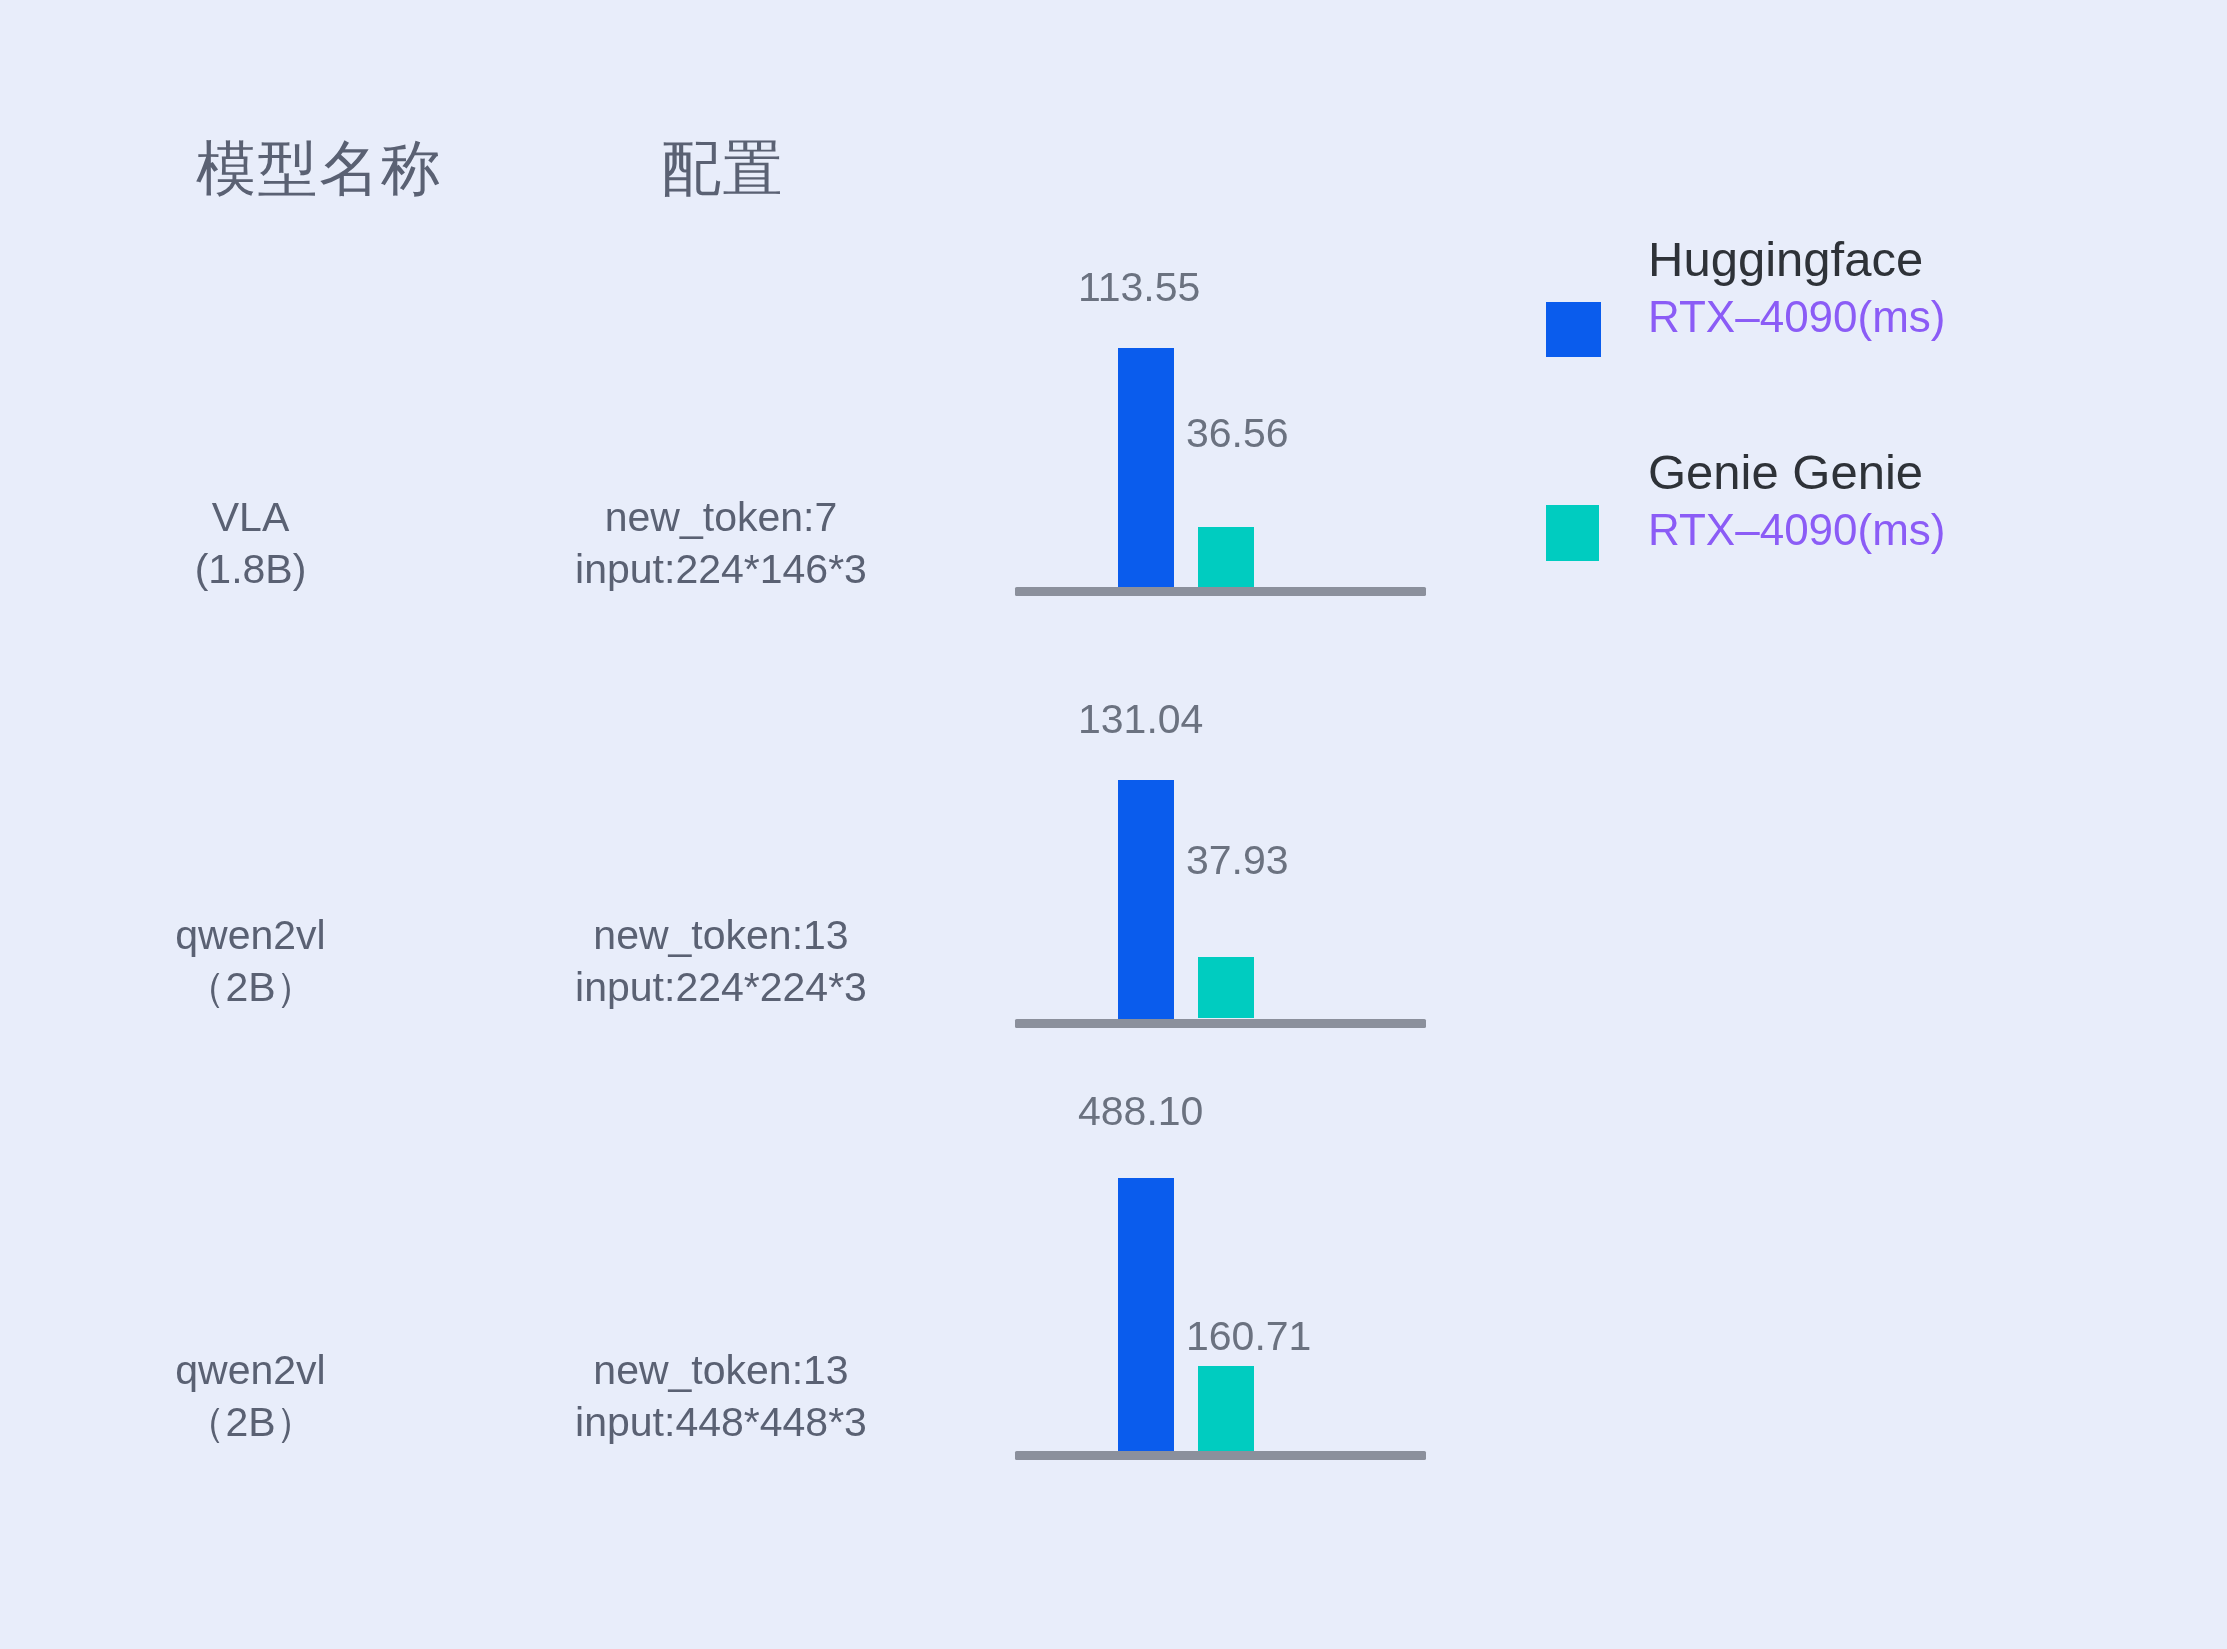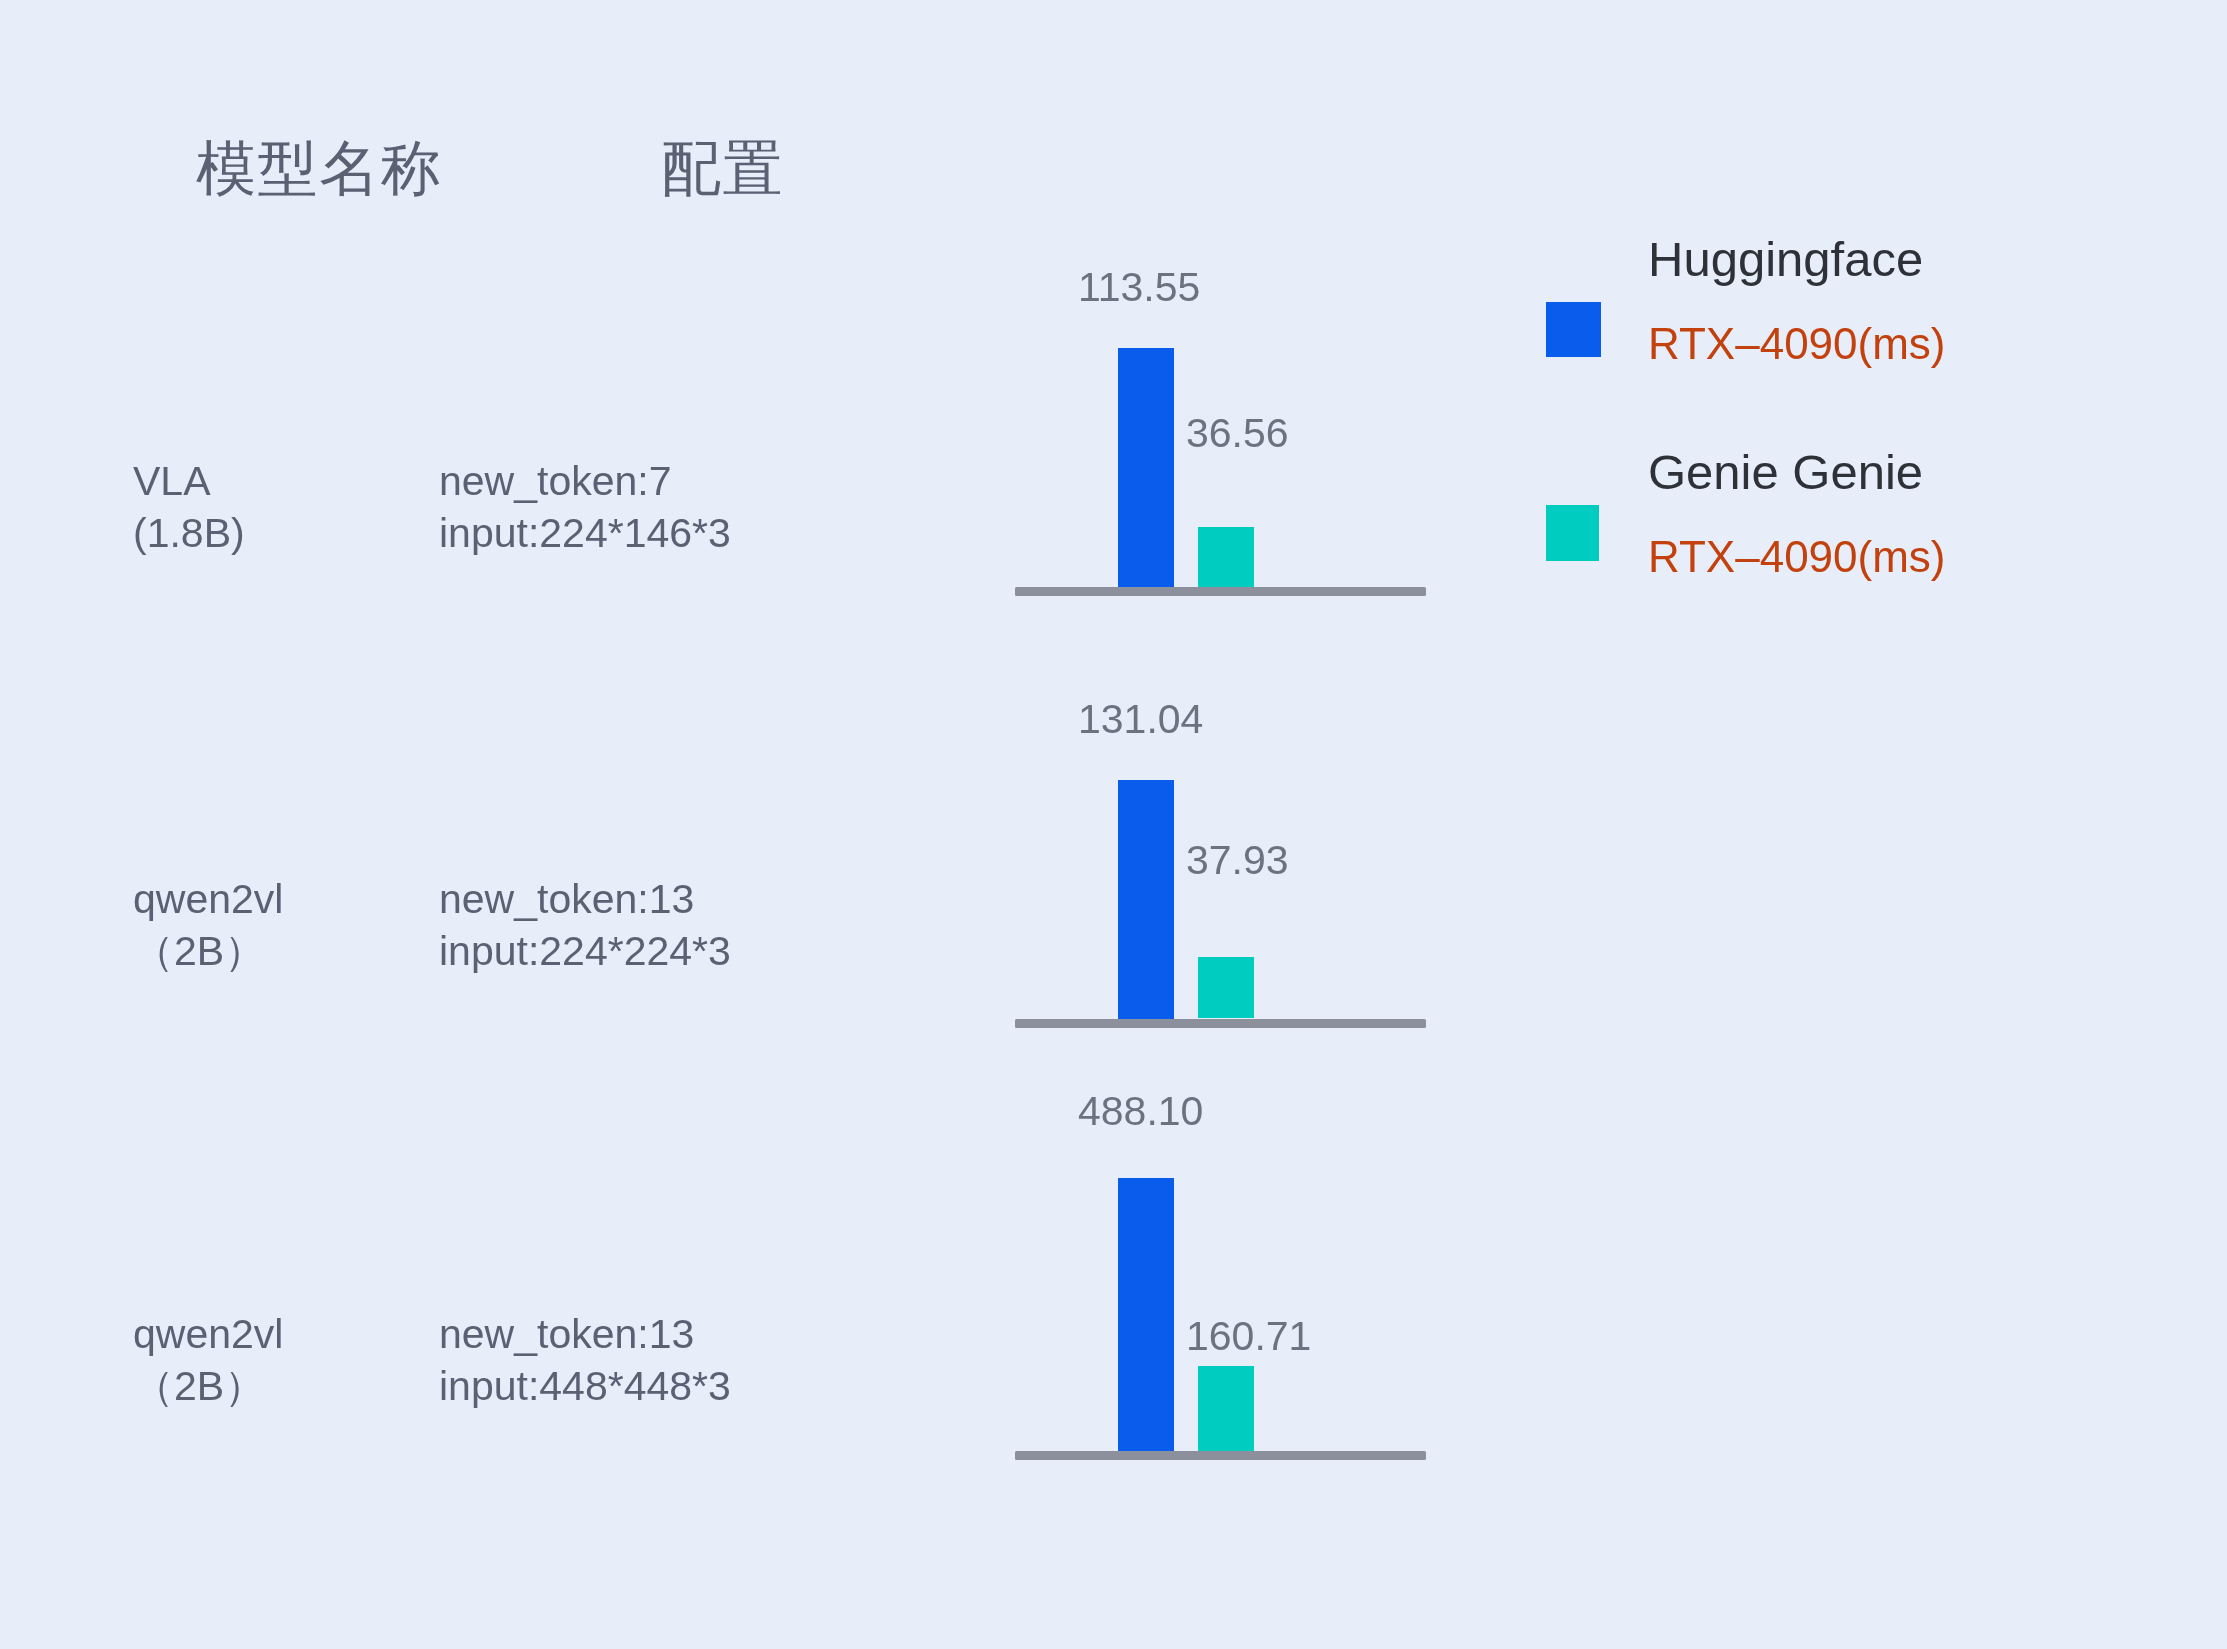--- a/index.html
+++ b/index.html
@@ -27,21 +27,23 @@
   .row { position:absolute; left:0; width:100%; }
   .row-1 { top:259px;  height:361px; }
   .row-2 { top:691px;  height:361px; }
   .row-3 { top:1089px; height:392px; }
 
   .cell-name, .cell-config {
     position:absolute;
     color:#5a6173;
     font-size:41px;
     line-height:1.28;
+    text-align:center;
     white-space:pre-line;
+    margin-top:36px;
   }
   .cell-name   { left:133px; width:235px; }
   .cell-config { left:439px; width:564px; }
 
   
   .row-1 .cell-name, .row-1 .cell-config { top:196px; }
   .row-2 .cell-name, .row-2 .cell-config { top:182px; }
   .row-3 .cell-name, .row-3 .cell-config { top:219px; }
 
   
@@ -72,22 +74,22 @@
   .legend-item-1 { top:0; }
   .legend-item-2 { top:213px; }
   .swatch { position:absolute; left:6.3px; }
   .swatch-1 { top:67px; width:55px; height:55px; background:#0a5ced; }
   .swatch-2 { top:57px; width:53px; height:56px; background:#00ccc0; }
   .legend-title {
     position:absolute; left:108px; top:0;
     font-size:49px; color:#2e3238; white-space:nowrap; line-height:1;
   }
   .legend-sub {
-    position:absolute; left:108px; top:87px;
-    font-size:44px; color:#c2410c; white-space:nowrap; line-height:1;
+    position:absolute; left:108px; top:60px;
+    font-size:44px; color:#8b5cf6; white-space:nowrap; line-height:1;
   }
 </style>
 </head>
 <body>
 
 <div class="chart-root">
 
   <div class="headers">
     <div class="hdr hdr-model">模型名称</div>
     <div class="hdr hdr-config">配置</div>

